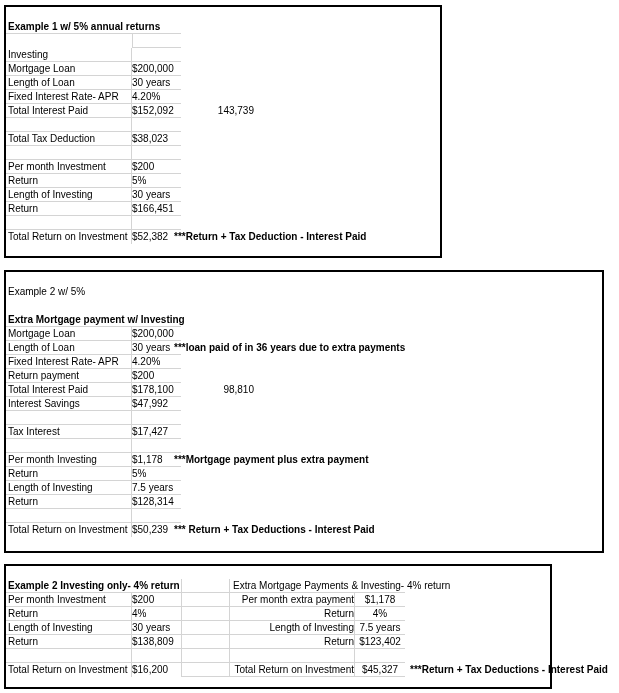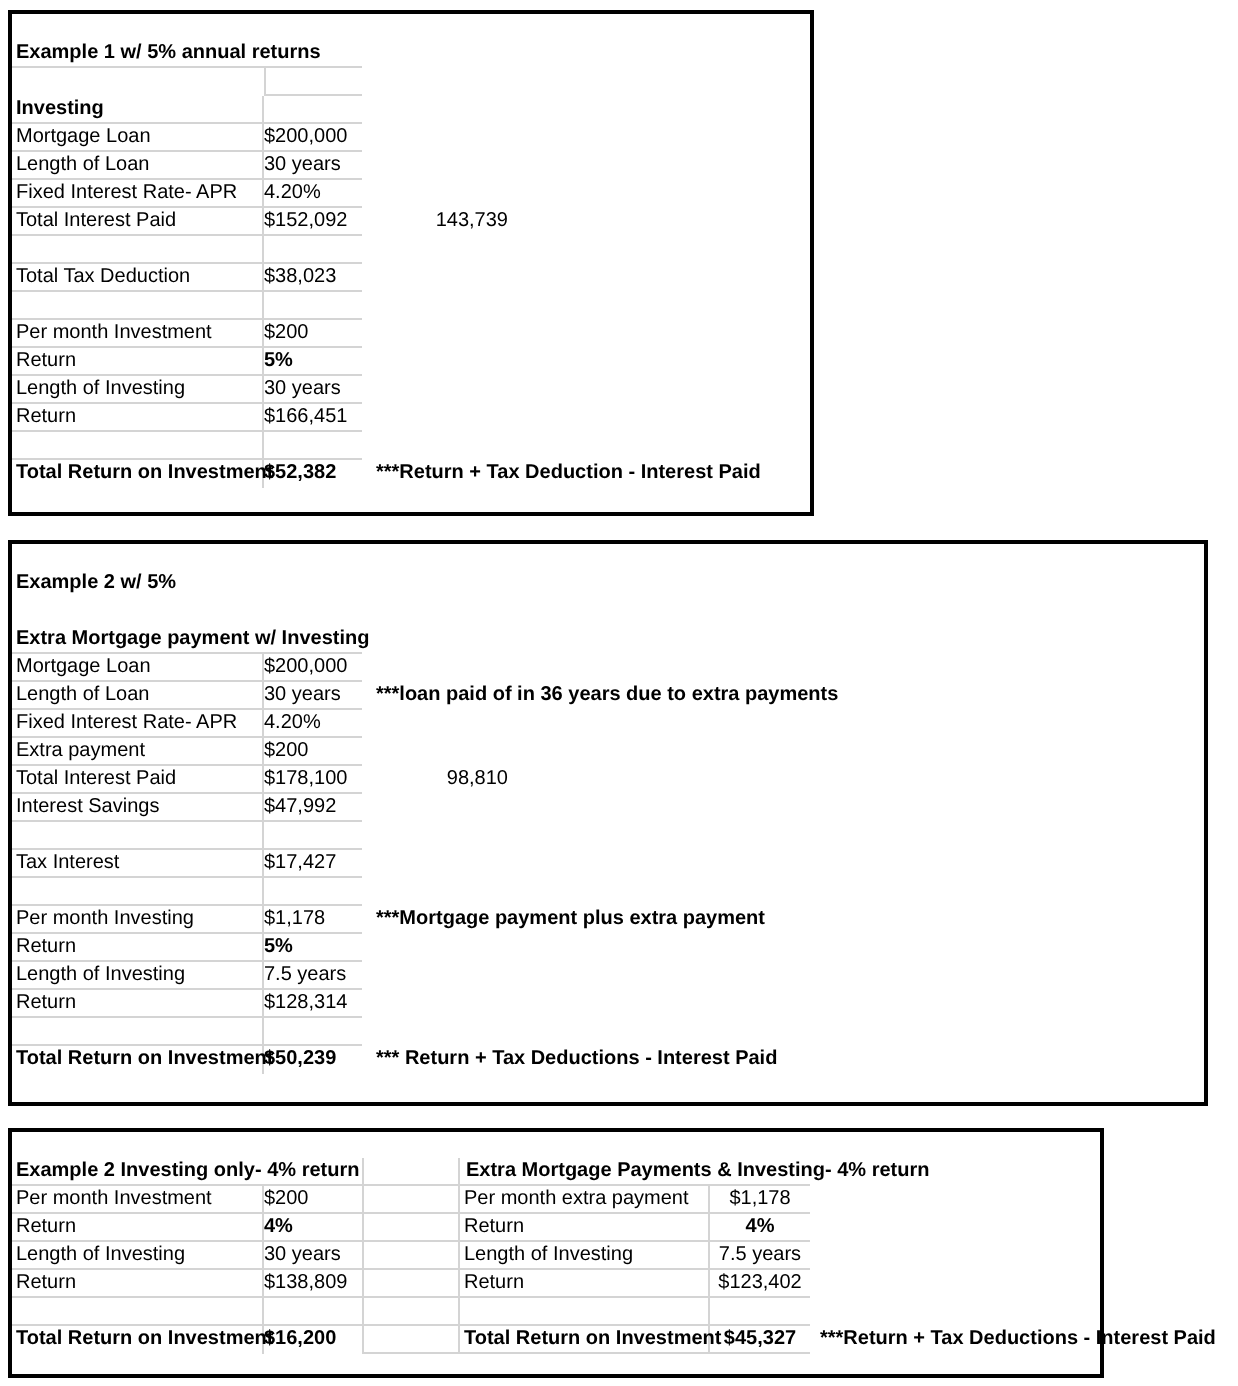--- a/index.html
+++ b/index.html
@@ -1,32 +1,32 @@
 <!DOCTYPE html>
 <html><head>
   <meta charset="utf-8">
   <style>
     html, body { margin: 0; padding: 0; background: #ffffff; }
     body { width: 619px; height: 693px; position: relative; overflow: hidden;
            font-family: "Liberation Sans", sans-serif; font-size: 10px; color: #000; }
     .box { position: absolute; border: 2px solid #000; box-sizing: border-box; background: #fff; }
-    #box1 { left: 4px; top: 5px; width: 403px; height: 253px; }
+    #box1 { left: 4px; top: 5px; width: 438px; height: 253px; }
     #box2 { left: 4px; top: 270px; width: 600px; height: 283px; }
     #box3 { left: 4px; top: 564px; width: 548px; height: 125px; }
     .row { position: absolute; left: 0; height: 14px; line-height: 14px; white-space: nowrap; }
     .cell { position: absolute; top: 0; height: 14px; box-sizing: border-box; }
     .lbl { left: 0; width: 126px; padding-left: 2px; border-bottom: 1px solid #d4d4d4; border-right: 1px solid #d4d4d4; }
     .val { left: 126px; width: 49px; text-align: left; border-bottom: 1px solid #d4d4d4; }
-    .note { left: 178px; padding-left: 4px; font-weight: bold; }
+    .note { left: 164px; padding-left: 4px; font-weight: bold; }
     .side { left: 188px; width: 60px; text-align: right; }
     .title { left: 0; padding-left: 2px; font-weight: bold; border-bottom: 1px solid #d4d4d4; width: 175px; }
-    .b { font-weight: bold; }
+    .b { font-weight: normal; }
     .nb { border-bottom: none; }
     
-    .lbl2 { left: 223px; width: 126px; padding-left: 2px; border-bottom: 1px solid #d4d4d4; border-right: 1px solid #d4d4d4; border-left: 1px solid #d4d4d4; }
+    .lbl2 { left: 223px; width: 126px; padding-left: 2px; border-bottom: 1px solid #d4d4d4; border-right: 1px solid #d4d4d4; border-left: 1px solid #d4d4d4; text-align: right; }
     .val2 { left: 349px; width: 50px; text-align: center; border-bottom: 1px solid #d4d4d4; }
     .gap { left: 175px; width: 48px; border-left: 1px solid #d4d4d4; border-bottom: 1px solid #d4d4d4; }
     .note3 { left: 402px; padding-left: 2px; font-weight: bold; }
   </style>
 </head>
 <body>
 
 <div class="box" id="box1">
   <div class="row" style="top:13px">
     <div class="cell title">Example 1 w/ 5% annual returns</div>
@@ -109,21 +109,21 @@
   <div class="row" style="top:69px">
     <div class="cell lbl">Length of Loan</div>
     <div class="cell val">30 years</div>
     <div class="cell note">***loan paid of in 36 years due to extra payments</div>
   </div>
   <div class="row" style="top:83px">
     <div class="cell lbl">Fixed Interest Rate- APR</div>
     <div class="cell val">4.20%</div>
   </div>
   <div class="row" style="top:97px">
-    <div class="cell lbl">Extra payment</div>
+    <div class="cell lbl">Return payment</div>
     <div class="cell val">$200</div>
   </div>
   <div class="row" style="top:111px">
     <div class="cell lbl">Total Interest Paid</div>
     <div class="cell val">$178,100</div>
     <div class="cell side">98,810</div>
   </div>
   <div class="row" style="top:125px">
     <div class="cell lbl">Interest Savings</div>
     <div class="cell val">$47,992</div>

